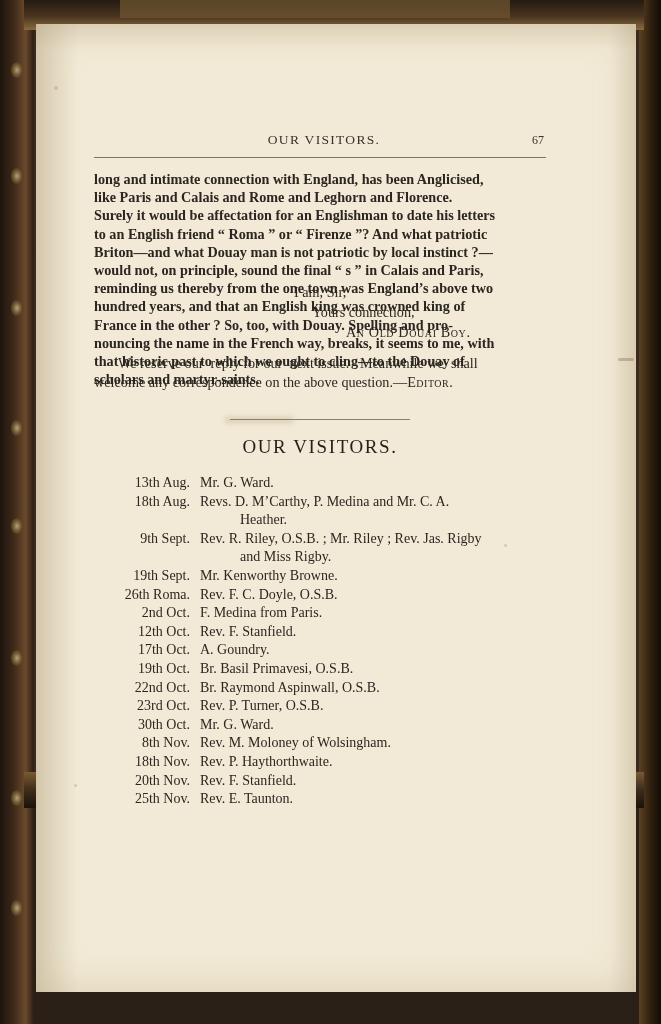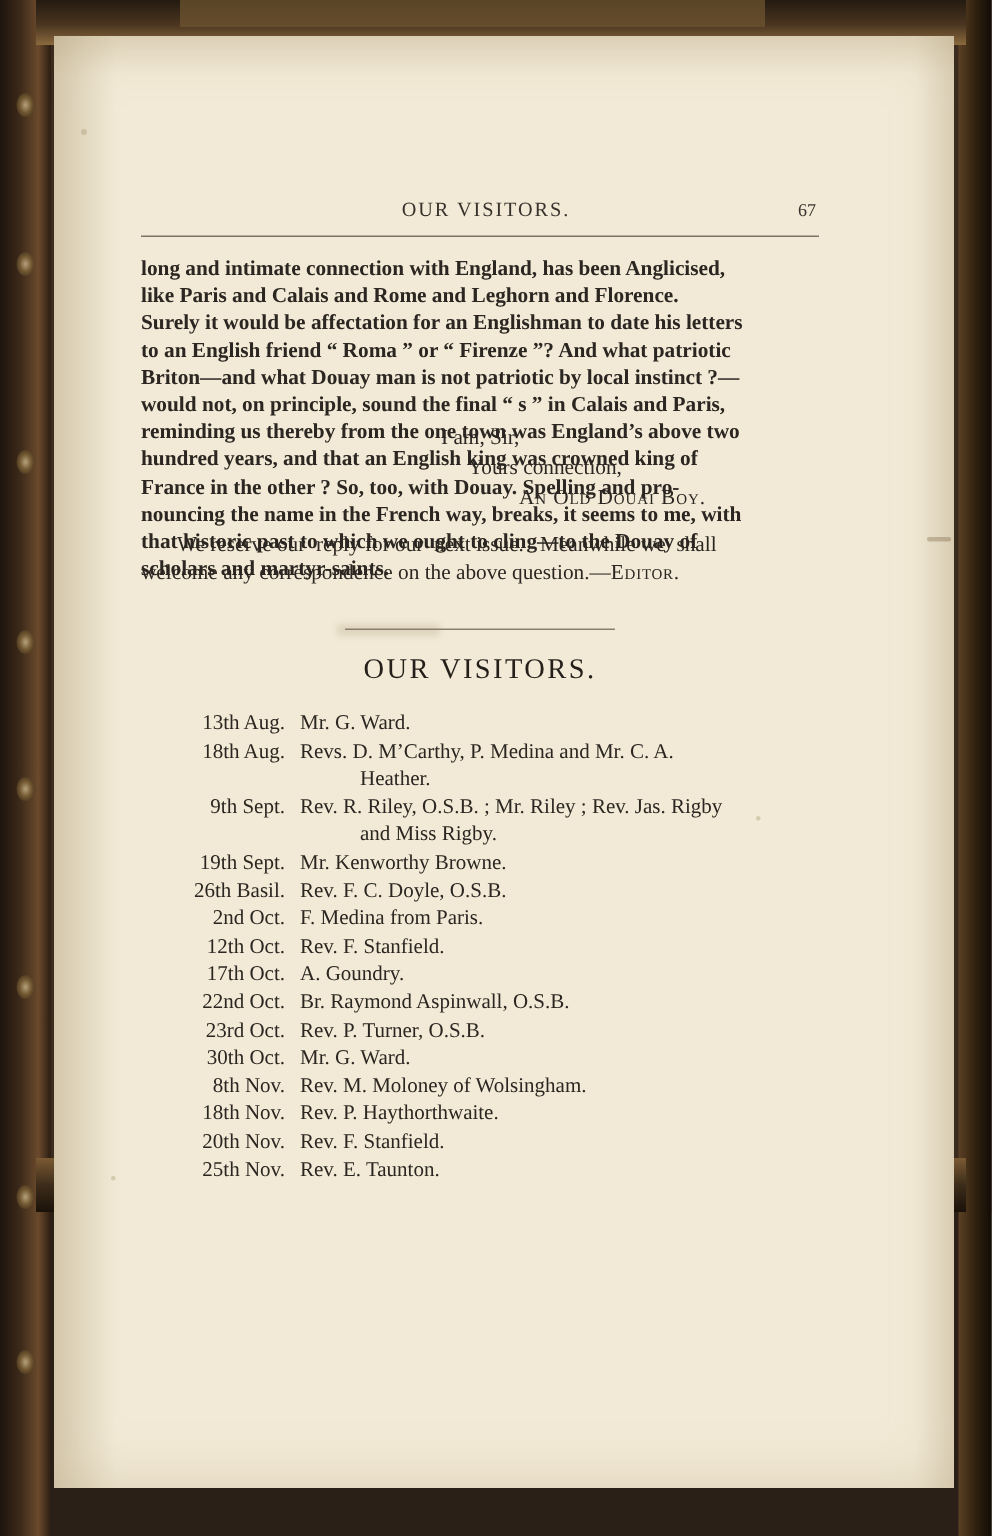--- a/index.html
+++ b/index.html
@@ -329,39 +329,43 @@
           <div class="v-date">9th Sept.</div>
           <div class="v-name"><span>Rev. R. Riley, O.S.B. ;  Mr. Riley ;  Rev. Jas. Rigby</span><span class="cont">and Miss Rigby.</span></div>
         </div>
 
         <div class="v-row">
           <div class="v-date">19th Sept.</div>
           <div class="v-name"><span>Mr. Kenworthy Browne.</span></div>
         </div>
 
         <div class="v-row">
-          <div class="v-date">26th Basil.</div>
+          <div class="v-date">26th Roma.</div>
           <div class="v-name"><span>Rev. F. C. Doyle, O.S.B.</span></div>
         </div>
 
         <div class="v-row">
           <div class="v-date">2nd Oct.</div>
           <div class="v-name"><span>F. Medina from Paris.</span></div>
         </div>
 
         <div class="v-row">
           <div class="v-date">12th Oct.</div>
           <div class="v-name"><span>Rev. F. Stanfield.</span></div>
         </div>
 
         <div class="v-row">
           <div class="v-date">17th Oct.</div>
           <div class="v-name"><span>A. Goundry.</span></div>
         </div>
 
+        <div class="v-row">
+          <div class="v-date">19th Oct.</div>
+          <div class="v-name"><span>Br. Basil Primavesi, O.S.B.</span></div>
+        </div>
 
         <div class="v-row">
           <div class="v-date">22nd Oct.</div>
           <div class="v-name"><span>Br. Raymond Aspinwall, O.S.B.</span></div>
         </div>
 
         <div class="v-row">
           <div class="v-date">23rd Oct.</div>
           <div class="v-name"><span>Rev. P. Turner, O.S.B.</span></div>
         </div>

